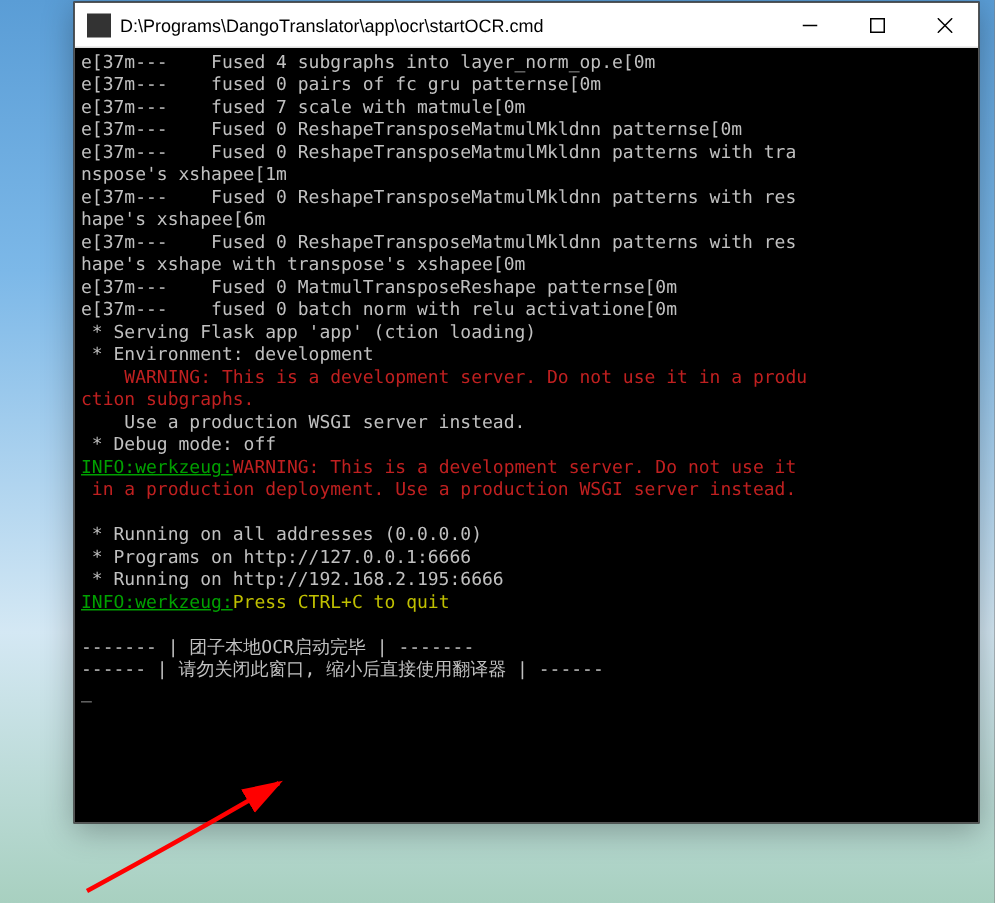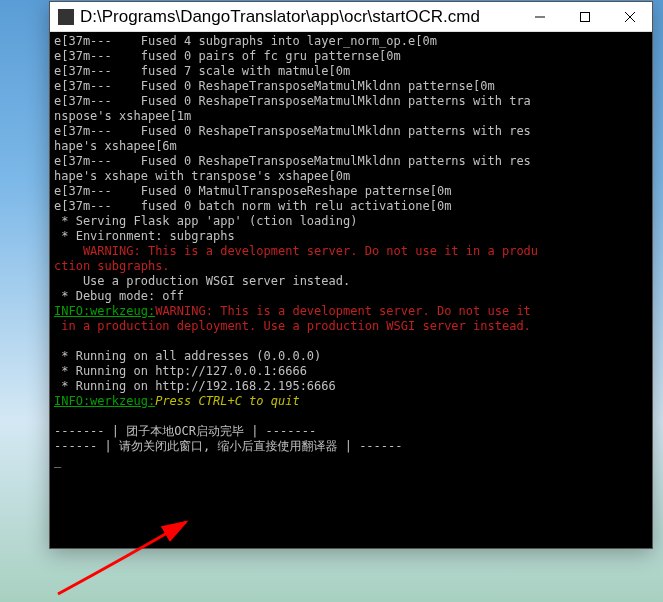--- a/index.html
+++ b/index.html
@@ -30,21 +30,21 @@
   }
   .title-icon {
     width: 16px;
     height: 16px;
     margin-right: 6px;
     background: #333;
     display: inline-block;
   }
   .title-text {
     font-family: "Segoe UI", Tahoma, sans-serif;
-    font-size: 17px;
+    font-size: 12px;
     color: #000;
     flex: 1;
   }
   .window-controls {
     display: flex;
     height: 100%;
   }
   .win-btn {
     width: 45px;
     height: 100%;
@@ -62,21 +62,21 @@
     padding: 2px 4px;
     font-family: "Consolas","NSimSun","SimSun",monospace;
     font-size: 12px;
     line-height: 15px;
     white-space: pre;
     overflow: hidden;
     color: #c0c0c0;
   }
   .red { color: #c02020; margin-top: 28px; }
   .green { color: #00a000; text-decoration: underline; }
-  .yellow { color: #c0c000; font-style: italic; }
+  .yellow { color: #c0c000; }
   .arrow {
     position: absolute;
     left: 48px;
     top: 516px;
     pointer-events: none;
   }
 </style>
 </head>
 <body>
 
@@ -109,30 +109,30 @@
 <span>e[37m---    Fused 0 ReshapeTransposeMatmulMkldnn patternse[0m</span>
 <span>e[37m---    Fused 0 ReshapeTransposeMatmulMkldnn patterns with tra</span>
 <span>nspose's xshapee[1m</span>
 <span>e[37m---    Fused 0 ReshapeTransposeMatmulMkldnn patterns with res</span>
 <span>hape's xshapee[6m</span>
 <span>e[37m---    Fused 0 ReshapeTransposeMatmulMkldnn patterns with res</span>
 <span>hape's xshape with transpose's xshapee[0m</span>
 <span>e[37m---    Fused 0 MatmulTransposeReshape patternse[0m</span>
 <span>e[37m---    fused 0 batch norm with relu activatione[0m</span>
 <span> * Serving Flask app 'app' (ction loading)</span>
-<span> * Environment: subgraphs</span>
+<span> * Environment: development</span>
 <span class="red">    WARNING: This is a development server. Do not use it in a produ</span>
 <span class="red">ction subgraphs.</span>
 <span>    Use a production WSGI server instead.</span>
 <span> * Debug mode: off</span>
 <span class="green">INFO:werkzeug:</span><span class="red">WARNING: This is a development server. Do not use it</span>
 <span class="red"> in a production deployment.</span><span class="red"> Use a production WSGI server instead.</span>
 
 <span> * Running on all addresses (0.0.0.0)</span>
-<span> * Running on http://127.0.0.1:6666</span>
+<span> * Programs on http://127.0.0.1:6666</span>
 <span> * Running on http://192.168.2.195:6666</span>
 <span class="green">INFO:werkzeug:</span><span class="yellow">Press CTRL+C to quit</span>
 
 <span>------- | 团子本地OCR启动完毕 | -------</span>
 <span>------ | 请勿关闭此窗口, 缩小后直接使用翻译器 | ------</span>
 <span>_</span></div>
 </div>
 
 <svg class="arrow" width="180" height="80">
   <defs>

